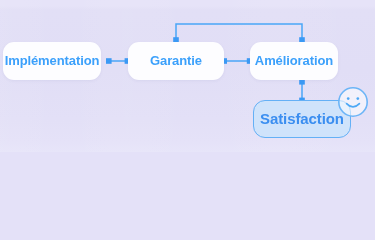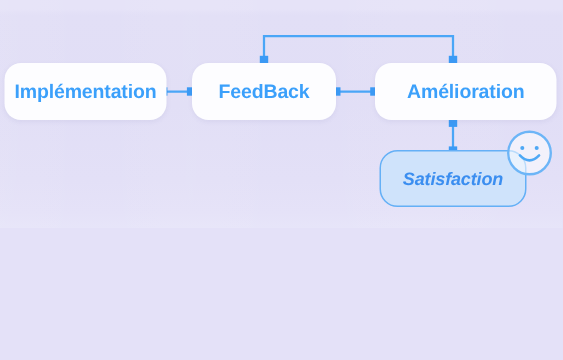--- a/index.html
+++ b/index.html
@@ -75,54 +75,53 @@
     font-weight: 700;
     font-size: 13px;
     letter-spacing: -0.1px;
     line-height: 1.12;
     white-space: nowrap;
   }
 
   #node-implementation {
     left: 3px;
     top: 42px;
-    width: 108px;
+    width: 98px;
     height: 38px;
   }
 
   #node-feedback {
     left: 128px;
     top: 42px;
     width: 96px;
     height: 38px;
   }
 
   #node-amelioration {
     left: 250px;
     top: 42px;
-    width: 121px;
+    width: 88px;
     height: 38px;
   }
 
   #node-satisfaction {
     left: 253px;
     top: 100px;
     width: 98px;
     height: 38px;
     background: #cfe3fb;
     border: 1.4px solid #64b0f6;
     border-radius: 12px;
   }
 
   #node-satisfaction .node-label {
     white-space: normal;
-    font-size: 12px;
+    font-size: 15px;
     line-height: 1.08;
     color: #3b8ef0;
-    font-style: italic;
   }
 
   #smiley-badge {
     position: absolute;
     left: 337px;
     top: 86px;
     width: 32px;
     height: 32px;
   }
 </style>
@@ -156,21 +155,21 @@
       <rect x="299.2" y="79.0" width="5.6" height="5.6" fill="#3b9af5"></rect>
       <rect x="299.2" y="97.6" width="5.6" height="5.6" fill="#3b9af5"></rect>
     </g>
   </svg>
 
   <div class="node node-white" id="node-implementation">
     <span class="node-label">Implémentation</span>
   </div>
 
   <div class="node node-white" id="node-feedback">
-    <span class="node-label">FeedBack</span>
+    <span class="node-label">Garantie</span>
   </div>
 
   <div class="node node-white" id="node-amelioration">
     <span class="node-label">Amélioration</span>
   </div>
 
   <div class="node" id="node-satisfaction">
     <span class="node-label">
       <span>Satisfaction</span><br>
     </span>

